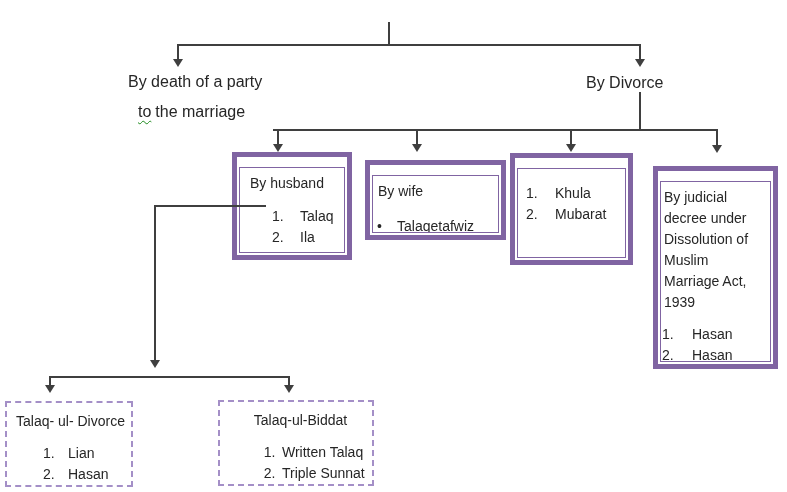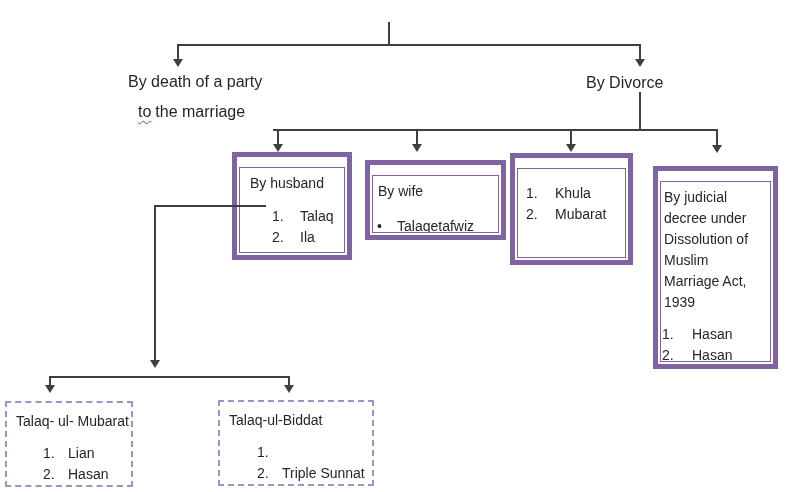--- a/index.html
+++ b/index.html
@@ -152,38 +152,39 @@
   <div class="vline" style="left:154px;top:205px;height:155px;z-index:5;"></div>
   <div class="arr-down" style="left:150px;top:360px;z-index:5;"></div>
 
   <div class="hline" style="left:49px;top:376px;width:240px;"></div>
   <div class="vline" style="left:49px;top:376px;height:9px;"></div>
   <div class="arr-down" style="left:45px;top:385px;"></div>
   <div class="vline" style="left:288px;top:376px;height:9px;"></div>
   <div class="arr-down" style="left:284px;top:385px;"></div>
 
   <div class="dbox d-sunnat" style="left:5px;top:401px;width:128px;height:86px;">
-    <div class="dbox-title">Talaq- ul- Mubarat</div>
+    <div class="dbox-title">Talaq- ul- Divorce</div>
     <div class="dlist">
       <div class="li">
           <span class="mk">1.</span>
           <span>Lian</span>
         </div>
       <div class="li">
           <span class="mk">2.</span>
           <span>Hasan</span>
         </div>
     </div>
   </div>
 
-  <div class="dbox d-biddat" style="left:218px;top:400px;width:156px;height:86px;">
+  <div class="dbox d-biddat" style="left:218px;top:400px;width:156px;height:86px;text-align:center;">
     <div class="dbox-title">Talaq-ul-Biddat</div>
     <div class="dlist">
       <div class="li">
           <span class="mk">1.</span>
+          <span>Written Talaq</span>
         </div>
       <div class="li">
           <span class="mk">2.</span>
           <span>Triple Sunnat</span>
         </div>
     </div>
   </div>
 
 </div>
 

